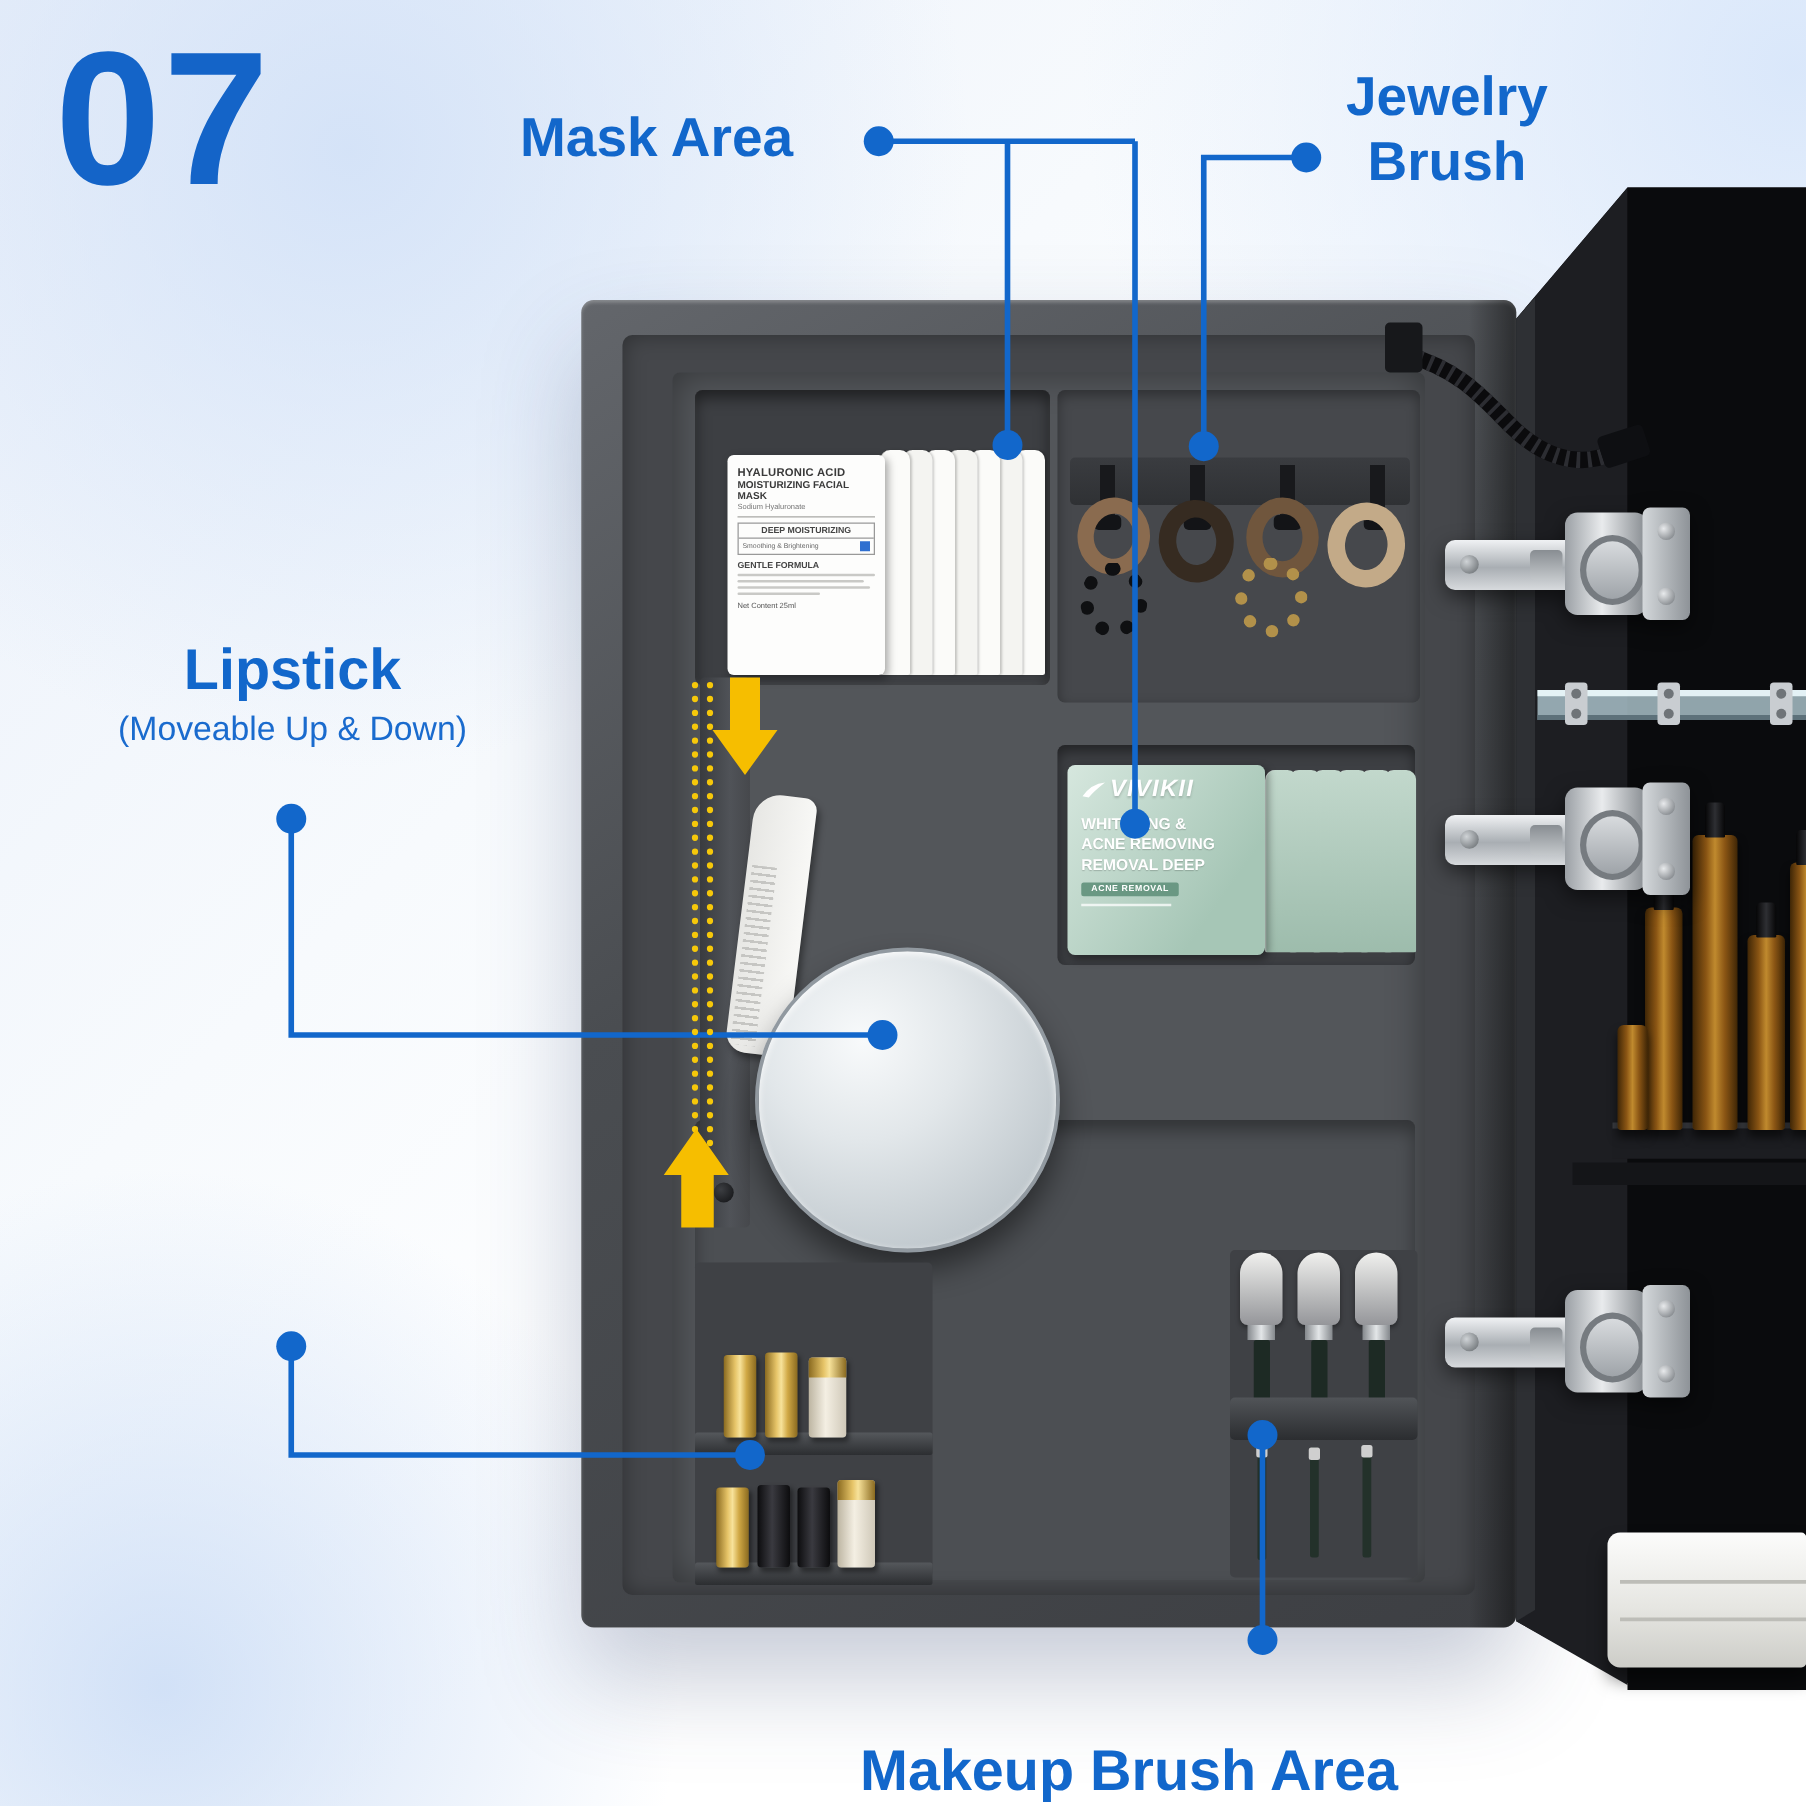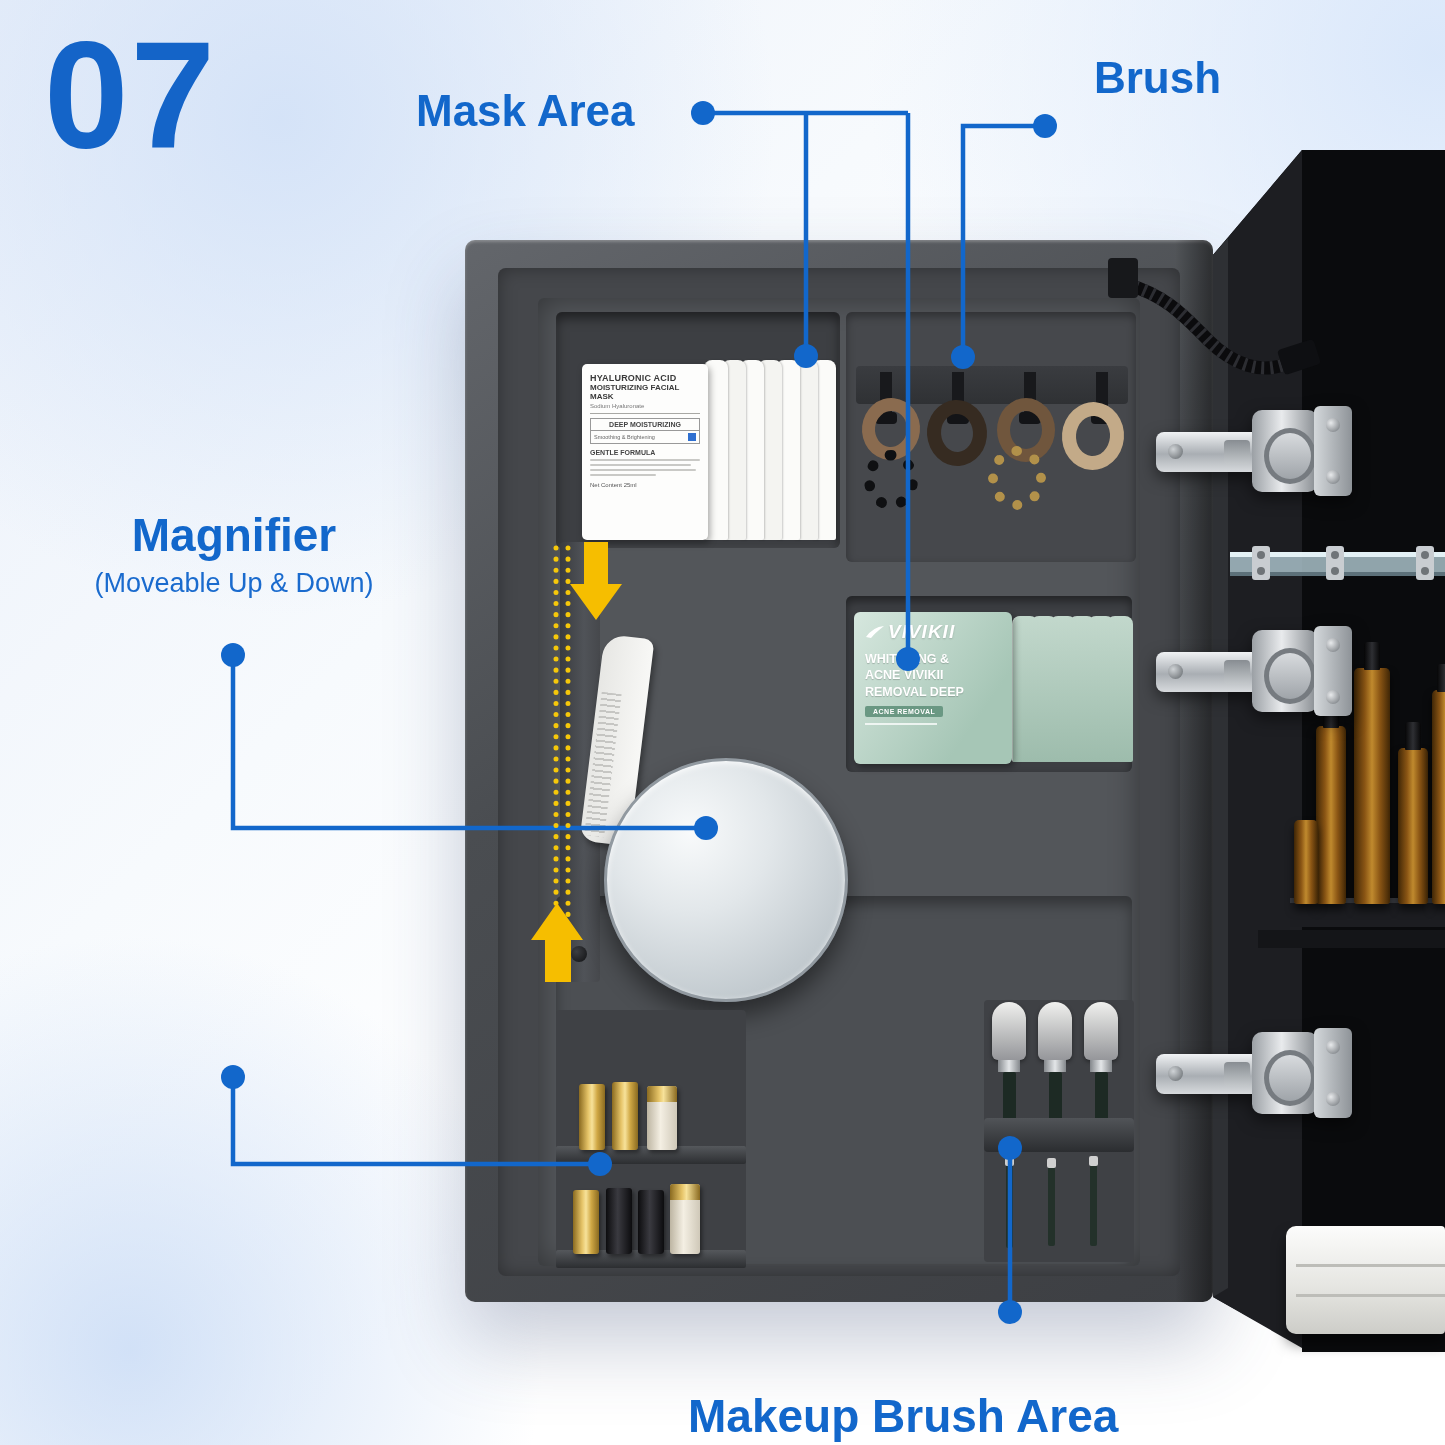--- a/index.html
+++ b/index.html
@@ -265,21 +265,21 @@
   <div class="gpk-edge" style="left:1012px"></div>
   <div class="gpk-front">
     <div class="gm-brandrow">
       <svg width="20" height="14">
           <path d="M1,12 Q8,2 19,1 Q10,8 6,13 Z" fill="#fff"></path>
         </svg>
       <span class="gm-brand">VIVIKII</span>
     </div>
     <div class="gm-lines">
       <div class="gm-l">WHITENING &amp;</div>
-      <div class="gm-l">ACNE VIVIKII</div>
+      <div class="gm-l">ACNE REMOVING</div>
       <div class="gm-l">REMOVAL DEEP</div>
     </div>
     <span class="gm-badge">ACNE REMOVAL</span>
     <div class="gm-bar"></div>
   </div>
 
   <div class="rail"></div>
   <div class="rail-knob"></div>
   <div class="comb">
     <div class="comb-body"></div>
@@ -409,21 +409,22 @@
     </g>
     <g fill="#f6be00">
       <polygon points="584,542 608,542 608,584 622,584 596,620 570,584 584,584"></polygon>
       <polygon points="557,903 583,940 571,940 571,982 545,982 545,940 531,940"></polygon>
     </g>
   </svg>
 
   <div class="step">07</div>
   <div class="lbl lbl-mask">Mask Area</div>
   <div class="lbl lbl-jewelry">
+    <div>Jewelry</div>
     <div>Brush</div>
   </div>
   <div class="lbl lbl-magnifier">
-    <div class="t">Magnifier</div>
+    <div class="t">Lipstick</div>
     <div class="s">(Moveable Up &amp; Down)</div>
   </div>
   <div class="lbl lbl-brush">Makeup Brush Area</div>
 
 </div>
 
 </body></html>

